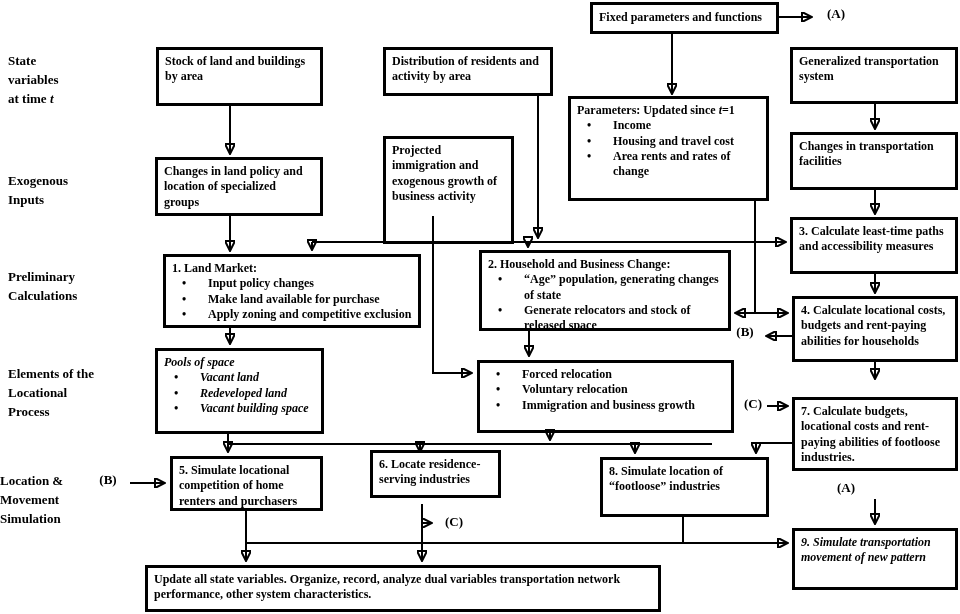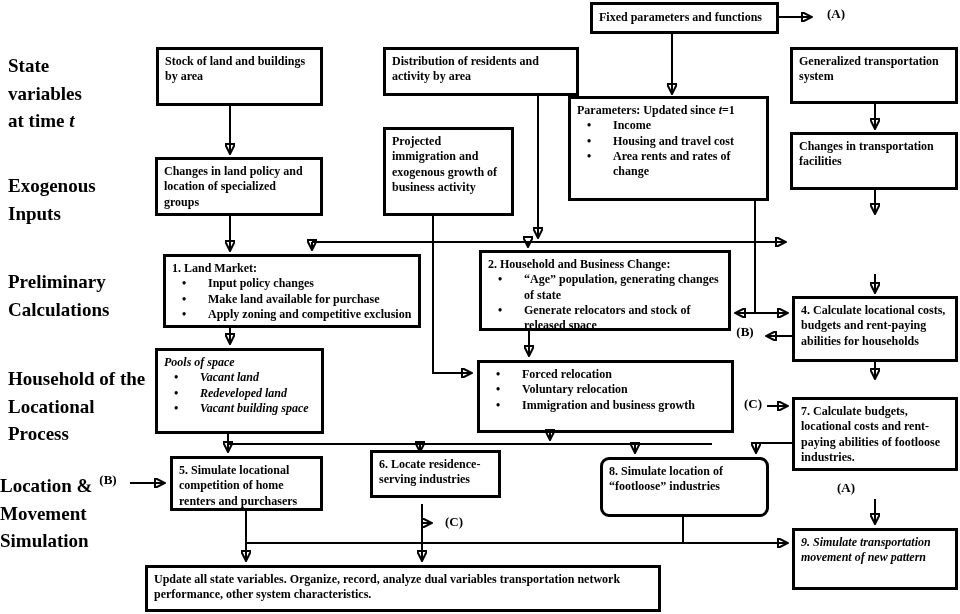--- a/index.html
+++ b/index.html
@@ -3,21 +3,21 @@
 <meta charset="utf-8">
 <style>
   html,body{margin:0;padding:0;background:#fff;}
   #stage{position:relative;width:960px;height:614px;background:#ffffff;
          font-family:"Liberation Serif","DejaVu Serif",serif;color:#000;overflow:hidden;}
   .box{position:absolute;border:3px solid #000;background:#fff;box-sizing:border-box;
        font-weight:bold;font-size:12px;line-height:1.28;padding:4px 6px;overflow:hidden;}
   .box .title{white-space:nowrap;}
   .bul{display:flex;padding-left:10px;}
   .bul .dot{flex:0 0 26px;}
-  .side-label{position:absolute;font-weight:bold;font-size:19px;line-height:1.45;}
+  .side-label{position:absolute;font-weight:bold;font-size:13px;line-height:1.45;}
   .conn{position:absolute;font-weight:bold;font-size:13px;text-align:center;width:36px;}
   svg.wires{position:absolute;left:0;top:0;pointer-events:none;}
   svg.wires path{stroke:#000;stroke-width:2;fill:none;}
 </style>
 </head>
 <body>
 
 <div id="stage">
 
   <div class="side-label" style="left:8px;top:52px;">
@@ -27,21 +27,21 @@
   </div>
   <div class="side-label" style="left:8px;top:172px;">
     <div>Exogenous</div>
     <div>Inputs</div>
   </div>
   <div class="side-label" style="left:8px;top:268px;">
     <div>Preliminary</div>
     <div>Calculations</div>
   </div>
   <div class="side-label" style="left:8px;top:365px;">
-    <div>Household of the</div>
+    <div>Elements of the</div>
     <div>Locational</div>
     <div>Process</div>
   </div>
   <div class="side-label" style="left:0;top:472px;">
     <div>Location &amp;</div>
     <div>Movement</div>
     <div>Simulation</div>
   </div>
 
   <div class="conn" style="left:818px;top:6px;">(A)</div>
@@ -52,21 +52,21 @@
   <div class="conn" style="left:436px;top:514px;">(C)</div>
 
   <div class="box" style="left:590px;top:2px;width:189px;height:32px;padding-top:5px;">
     <span>Fixed parameters and functions</span>
   </div>
 
   <div class="box" style="left:156px;top:47px;width:167px;height:59px;">
     <span>Stock of land and buildings by area</span>
   </div>
 
-  <div class="box" style="left:383px;top:47px;width:196px;height:49px;">
+  <div class="box" style="left:383px;top:47px;width:170px;height:49px;">
     <span>Distribution of residents and activity by area</span>
   </div>
 
   <div class="box" style="left:790px;top:47px;width:168px;height:57px;">
     <span>Generalized transportation system</span>
   </div>
 
   <div class="box" style="left:568px;top:96px;width:201px;height:105px;">
     <div class="title"><span>Parameters: Updated since </span><i>t</i><span>=1</span></div>
     <div class="bul">
@@ -76,32 +76,35 @@
     <div class="bul">
         <span class="dot">•</span>
         <span>Housing and travel cost</span>
       </div>
     <div class="bul">
         <span class="dot">•</span>
         <span>Area rents and rates of change</span>
       </div>
   </div>
 
-  <div class="box" style="left:383px;top:127px;width:131px;height:89px;">
+  <div class="box" style="left:383px;top:136px;width:131px;height:108px;">
     <span>Projected immigration and exogenous growth of business activity</span>
   </div>
 
   <div class="box" style="left:155px;top:157px;width:168px;height:59px;">
     <span>Changes in land policy and location of specialized groups</span>
   </div>
 
   <div class="box" style="left:790px;top:132px;width:168px;height:58px;">
     <span>Changes in transportation facilities</span>
   </div>
 
+  <div class="box" style="left:790px;top:217px;width:168px;height:57px;">
+    <span>3. Calculate least-time paths and accessibility measures</span>
+  </div>
 
   <div class="box" style="left:163px;top:254px;width:258px;height:74px;">
     <div class="title">1. Land Market:</div>
     <div class="bul">
         <span class="dot">•</span>
         <span>Input policy changes</span>
       </div>
     <div class="bul">
         <span class="dot">•</span>
         <span>Make land available for purchase</span>
@@ -164,21 +167,21 @@
   </div>
 
   <div class="box" style="left:170px;top:456px;width:153px;height:55px;">
     <span>5. Simulate locational competition of home renters and purchasers</span>
   </div>
 
   <div class="box" style="left:370px;top:450px;width:131px;height:48px;">
     <span>6. Locate residence-serving industries</span>
   </div>
 
-  <div class="box" style="left:600px;top:457px;width:169px;height:60px;border-radius:9px;">
+  <div class="box" style="left:600px;top:457px;width:169px;height:60px;">
     <span>8. Simulate location of “footloose” industries</span>
   </div>
 
   <div class="box" style="left:792px;top:528px;width:166px;height:62px;font-style:italic;">
     <span>9. Simulate transportation movement of new pattern</span>
   </div>
 
   <div class="box" style="left:145px;top:565px;width:516px;height:47px;">
     <span>Update all state variables. Organize, record, analyze dual variables transportation network performance, other system characteristics.</span>
   </div>

